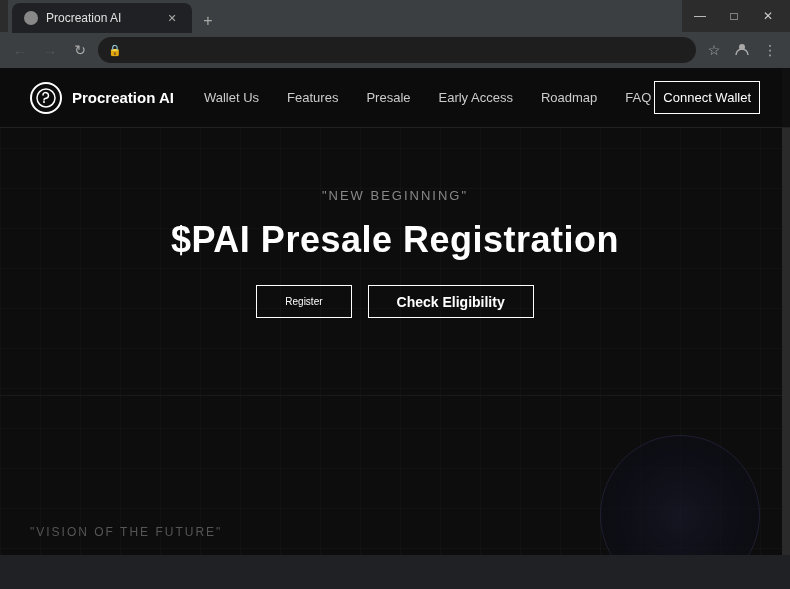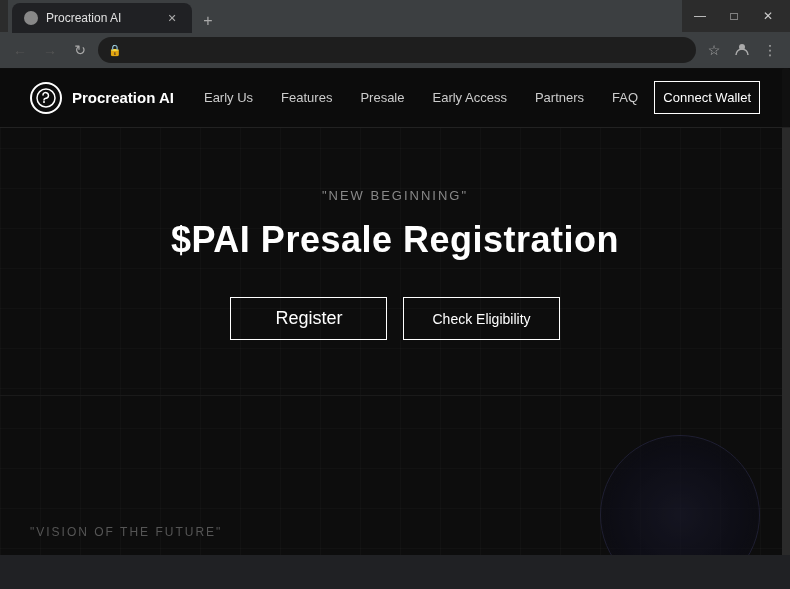--- a/index.html
+++ b/index.html
@@ -282,47 +282,47 @@
       color: #888;
       letter-spacing: 2px;
       margin-bottom: 16px;
       text-transform: uppercase;
     }
 
     .hero-title {
       font-size: 36px;
       color: #fff;
       font-weight: 700;
-      margin-bottom: 36px;
+      margin-bottom: 24px;
       letter-spacing: 0.5px;
     }
 
     .hero-buttons {
       display: flex;
       gap: 16px;
     }
 
     .btn-register {
       background: transparent;
       border: 1.5px solid #fff;
       color: #fff;
-      padding: 10px 44px;
-      font-size: 18px;
+      padding: 10px 28px;
+      font-size: 10px;
       cursor: pointer;
       font-weight: 500;
     }
 
     .btn-eligibility {
       background: transparent;
       border: 1.5px solid #fff;
       color: #fff;
       padding: 4px 28px;
       font-size: 14px;
       cursor: pointer;
-      font-weight: 400;
+      font-weight: 700;
     }
 
     
     .bottom-section {
       position: absolute;
       bottom: 0;
       left: 0;
       right: 0;
       height: 160px;
       border-top: 1px solid #1a1a1a;
@@ -419,25 +419,25 @@
         <svg width="20" height="20" viewBox="0 0 20 20" fill="none">
           <circle cx="10" cy="10" r="9" stroke="white" stroke-width="1.5" fill="none"></circle>
           <path d="M7 7 C7 5 9 4 11 5 C13 6 13 9 11 10 C9 11 8 10 8 12" stroke="white" stroke-width="1.5" fill="none" stroke-linecap="round"></path>
           <circle cx="8" cy="14" r="1" fill="white"></circle>
         </svg>
       </div>
       <span class="logo-text">Procreation AI</span>
     </div>
 
     <div class="nav-links">
-      <a class="nav-link">Early Us</a>
+      <a class="nav-link">Wallet Us</a>
       <a class="nav-link">Features</a>
       <a class="nav-link">Presale</a>
       <a class="nav-link">Early Access</a>
-      <a class="nav-link">Partners</a>
+      <a class="nav-link">Roadmap</a>
       <a class="nav-link">FAQ</a>
     </div>
 
     <button class="connect-wallet-btn">Connect Wallet</button>
   </nav>
 
   <div class="hero-section">
     <p class="hero-subtitle">"NEW BEGINNING"</p>
     <h1 class="hero-title">$PAI Presale Registration</h1>
     <div class="hero-buttons">

